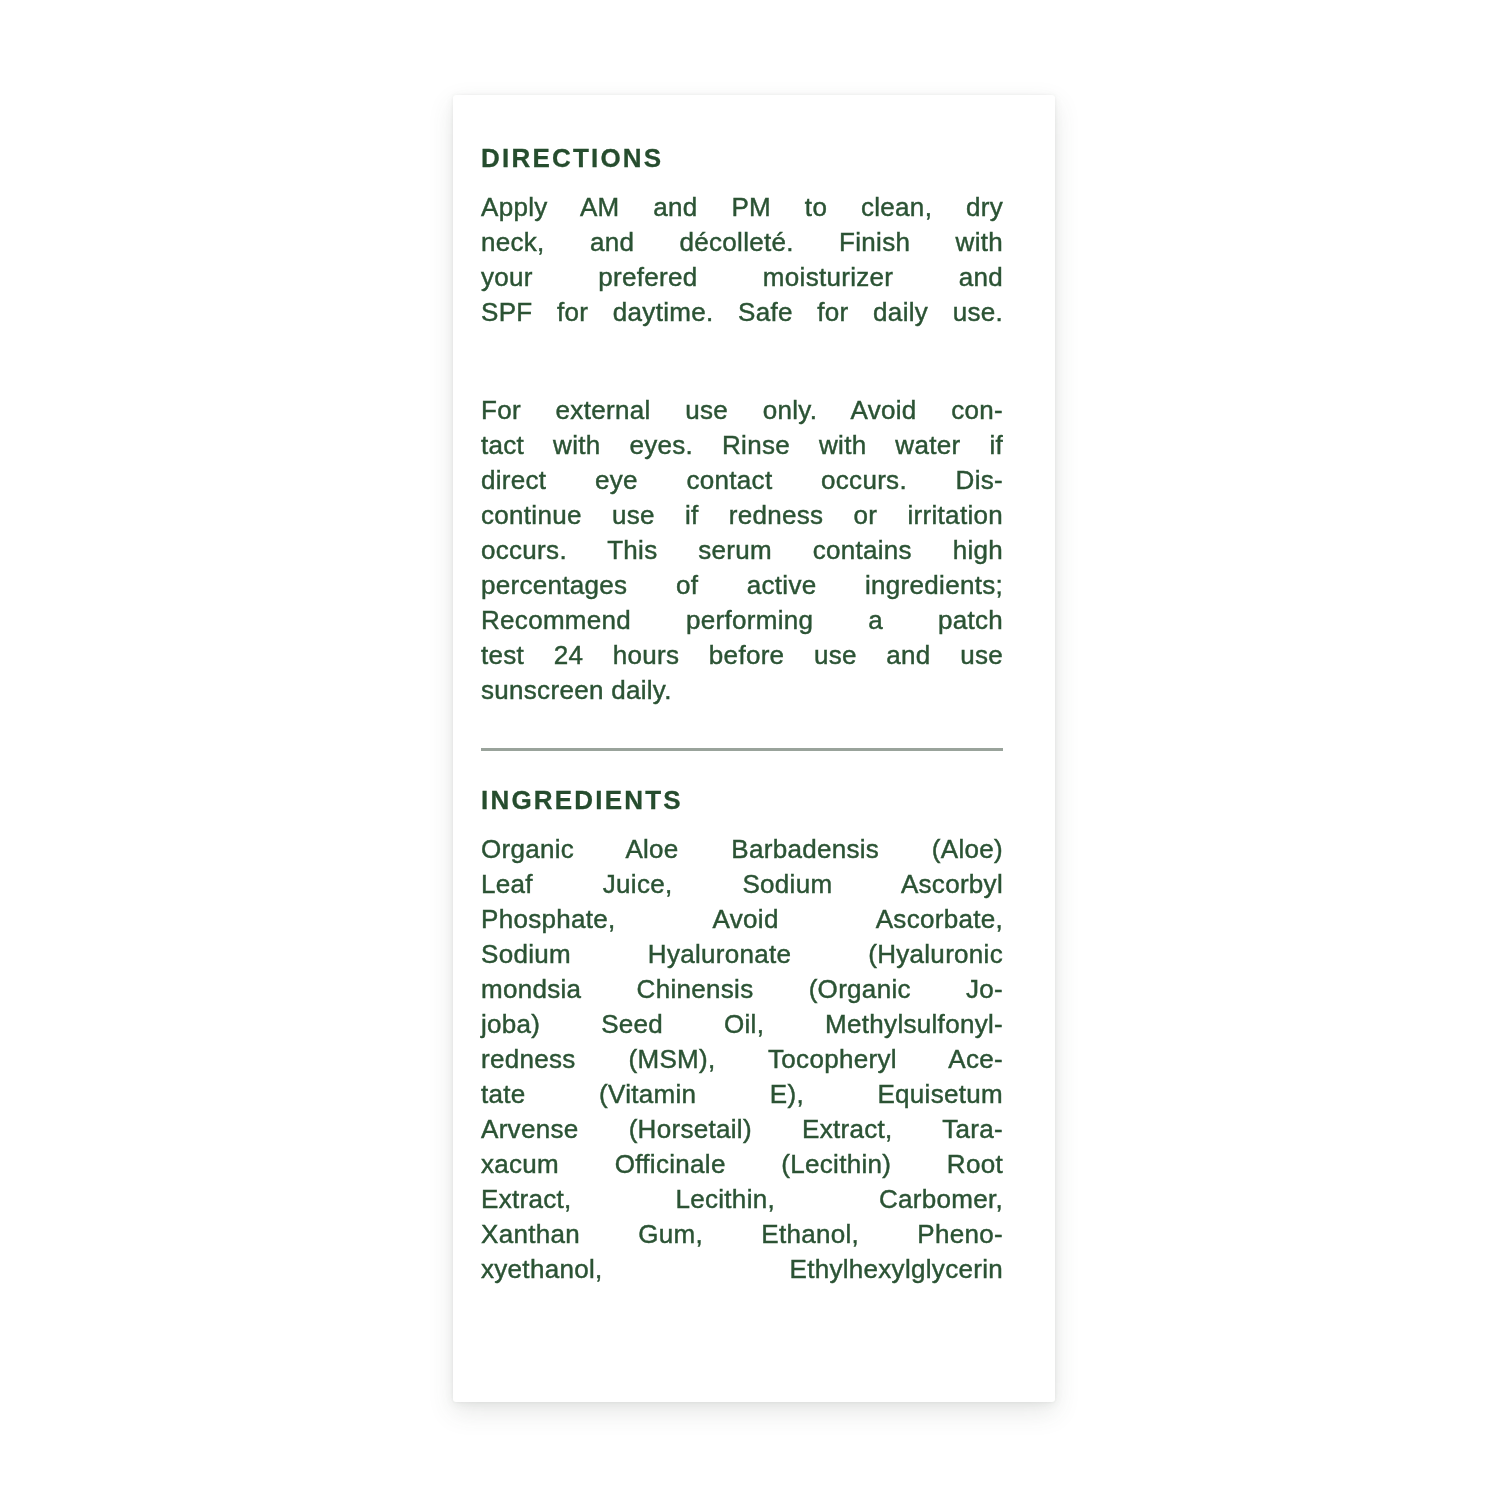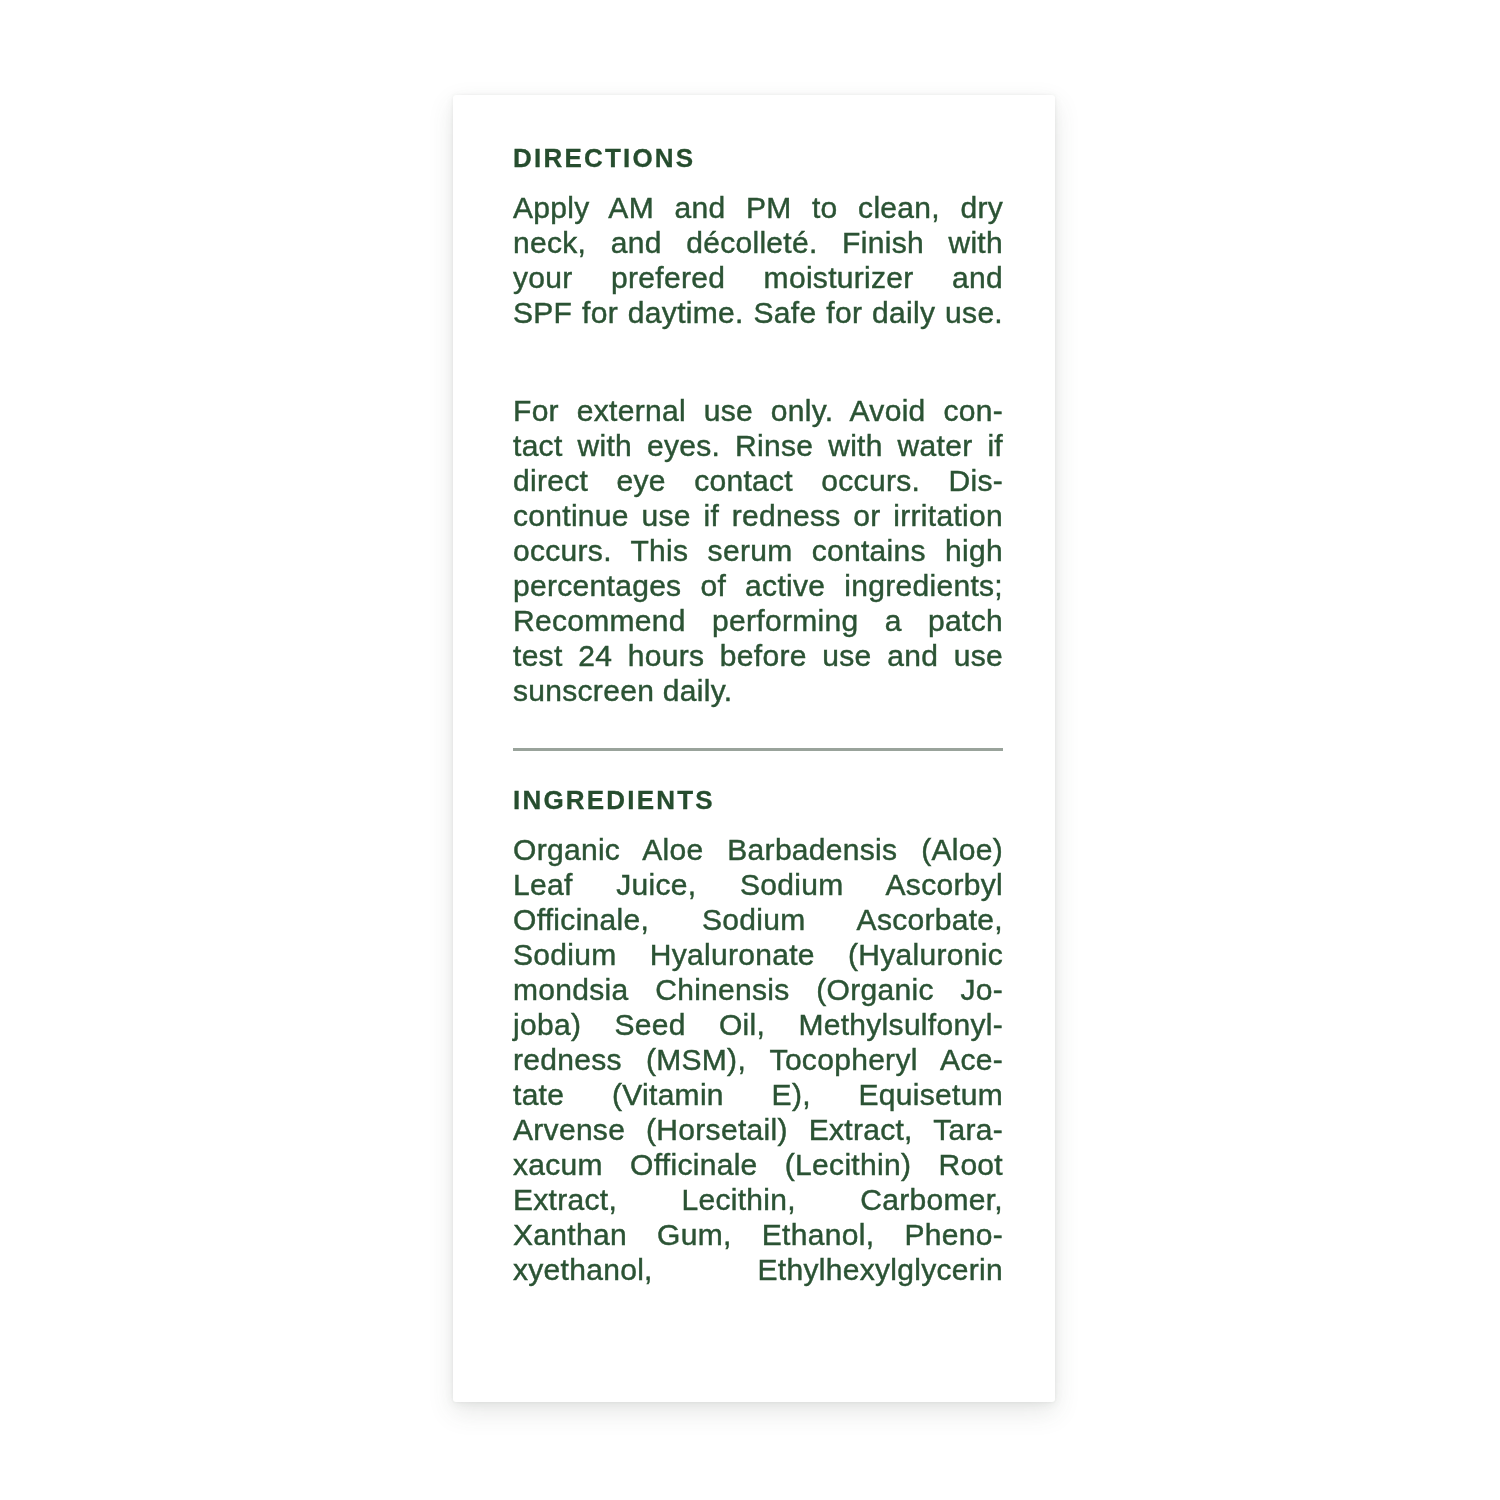--- a/index.html
+++ b/index.html
@@ -12,40 +12,40 @@
   }
   .page {
     position: absolute; inset: 0;
     background: var(--page-bg, #ffffff);
   }
   .label-panel {
     position: absolute;
     left: 453px; top: 95px;
     width: 602px; height: 1307px;
     box-sizing: border-box;
-    padding: 48px 52px 0 60px;
+    padding: 48px 52px 0 28px;
     background: var(--panel-bg, #ffffff);
     border-radius: 3px;
     box-shadow: 0 10px 26px rgba(70, 80, 70, 0.13),
                 0 2px 8px rgba(70, 80, 70, 0.07),
                 0 0 3px rgba(70, 80, 70, 0.06);
   }
   .heading {
     margin: 0 0 17px 0;
     font-size: 26px;
     line-height: 30px;
     font-weight: 700;
     letter-spacing: 2.2px;
     color: var(--heading-green, #264d2e);
     -webkit-text-stroke: 0.3px var(--heading-green, #264d2e);
   }
   .paragraph { margin: 0; }
   .paragraph + .paragraph { margin-top: 63px; }
   .line {
-    font-size: 30px;
+    font-size: 26px;
     line-height: 35px;
     letter-spacing: 0.3px;
     color: var(--text-green, #2b5334);
     -webkit-text-stroke: 0.45px var(--text-green, #2b5334);
     text-align: justify;
     text-align-last: justify;
     white-space: normal;
   }
   .line.line-left { text-align-last: left; }
   .divider {
@@ -85,21 +85,21 @@
     </div>
 
     <hr class="divider">
 
     <div class="section">
       <h2 class="heading">INGREDIENTS</h2>
       <div class="paragraphs">
           <div class="paragraph">
             <div class="line">Organic Aloe Barbadensis (Aloe)</div>
             <div class="line">Leaf Juice, Sodium Ascorbyl</div>
-            <div class="line">Officinale, Sodium Ascorbate,</div>
+            <div class="line">Phosphate, Avoid Ascorbate,</div>
             <div class="line">Sodium Hyaluronate (Hyaluronic</div>
             <div class="line">mondsia Chinensis (Organic Jo-</div>
             <div class="line">joba) Seed Oil, Methylsulfonyl-</div>
             <div class="line">redness (MSM), Tocopheryl Ace-</div>
             <div class="line">tate (Vitamin E), Equisetum</div>
             <div class="line">Arvense (Horsetail) Extract, Tara-</div>
             <div class="line">xacum Officinale (Lecithin) Root</div>
             <div class="line">Extract, Lecithin, Carbomer,</div>
             <div class="line">Xanthan Gum, Ethanol, Pheno-</div>
             <div class="line">xyethanol, Ethylhexylglycerin</div>

